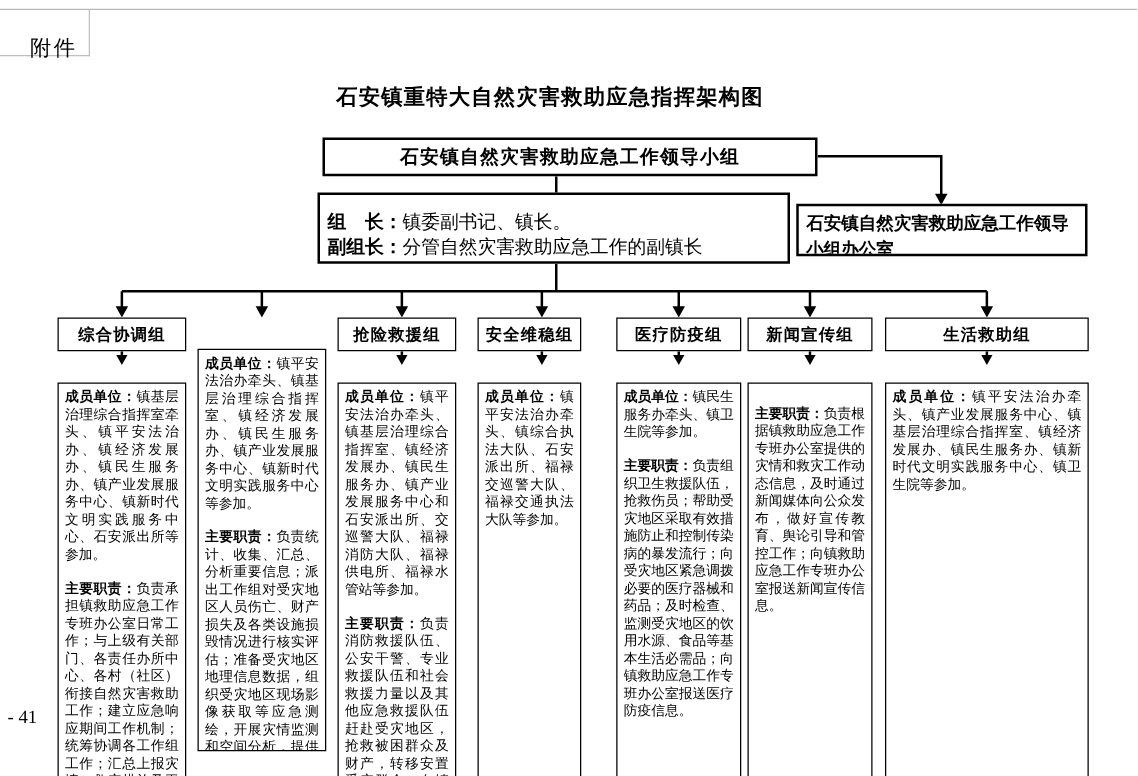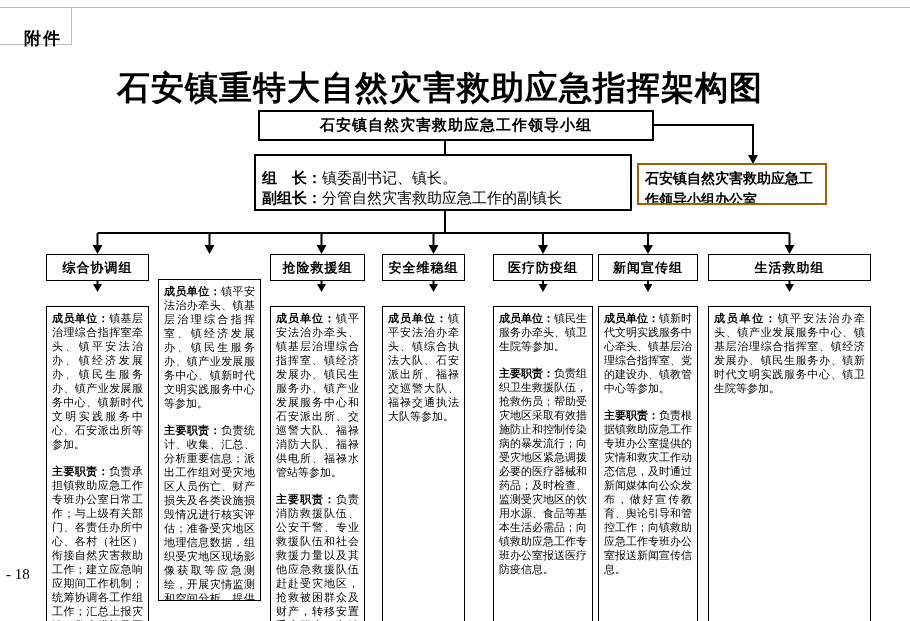--- a/index.html
+++ b/index.html
@@ -17,53 +17,53 @@
     position: absolute; left: 0; top: 7px; width: 910px; height: 0;
     border-top: 1px solid #b8b8b8;
   }
   .corner-cell {
     position: absolute; left: 0; top: 8px; width: 72px; height: 37px;
     border-right: 1px solid #c0c0c0; border-bottom: 1px solid #c0c0c0;
     background: #ffffff;
   }
   .attachment {
     position: absolute; left: 24px; top: 27px;
-    font-size: 17px; font-weight: bold; letter-spacing: 2px;
+    font-size: 17px; font-weight: normal; letter-spacing: 2px;
   }
   .page-number {
     position: absolute; left: 6px; top: 566px;
     font-family: "Liberation Serif", serif;
     font-size: 15px;
   }
   .title {
     position: absolute; left: 0; right: 30px; top: 66px;
     text-align: center;
-    font-size: 33px; font-weight: bold; letter-spacing: 1px;
+    font-size: 17px; font-weight: bold; letter-spacing: 1px;
   }
   
   svg.connectors { position: absolute; left: 0; top: 0; z-index: 1; }
   .box { position: absolute; background: #ffffff; z-index: 2; }
 
   .top-box {
     left: 258px; top: 110px; width: 396px; height: 31px;
     border: 2px solid #000;
     display: flex; align-items: center; justify-content: center;
     font-size: 15px; font-weight: bold; letter-spacing: 1px;
   }
   .leaders-box {
     left: 254px; top: 154px; width: 378px; height: 57px;
     border: 2px solid #000;
     padding: 12px 6px 0 6px;
     font-size: 15px; line-height: 20px;
     overflow: hidden;
   }
   .leaders-box b { font-weight: bold; }
   .office-box {
-    left: 637px; top: 163px; width: 190px; height: 42px;
-    border: 2px solid #a16207;
+    left: 637px; top: 163px; width: 233px; height: 42px;
+    border: 2px solid #000000;
     padding: 3px 6px 0 6px;
     font-size: 14px; font-weight: bold; line-height: 21px;
     overflow: hidden;
   }
   .col { position: absolute; top: 254px; z-index: 2; }
   .ghead {
     height: 27px; border: 1.5px solid #000; background: #fff;
     display: flex; align-items: center; justify-content: center;
     font-size: 13px; font-weight: bold; letter-spacing: 1px;
   }
@@ -81,21 +81,21 @@
 </head>
 <body>
 
 <div id="page">
 
   <div class="top-rule"></div>
   <div class="corner-cell"></div>
 
   <div class="attachment">附件</div>
   <div class="title">石安镇重特大自然灾害救助应急指挥架构图</div>
-  <div class="page-number">- 18</div>
+  <div class="page-number">- 41</div>
 
   <svg class="connectors" width="910" height="621">
     <g stroke="#000" stroke-width="2" fill="none">
 
       <line x1="445" y1="141" x2="445" y2="155"></line>
 
       <polyline points="654,125 753,125 753,156"></polyline>
 
       <line x1="445" y1="211" x2="445" y2="233"></line>
 
@@ -182,21 +182,20 @@
     <div class="ghead">医疗防疫组</div>
     <div class="gbody">
       <p class="members"><b>成员单位：</b><span>镇民生服务办牵头、镇卫生院等参加。</span></p>
       <p class="duties"><b>主要职责：</b><span>负责组织卫生救援队伍，抢救伤员；帮助受灾地区采取有效措施防止和控制传染病的暴发流行；向受灾地区紧急调拨必要的医疗器械和药品；及时检查、监测受灾地区的饮用水源、食品等基本生活必需品；向镇救助应急工作专班办公室报送医疗防疫信息。</span></p>
     </div>
   </div>
 
   <div class="col" style="left:598px;width:100px">
     <div class="ghead">新闻宣传组</div>
     <div class="gbody">
-      <p class="members"><b>成员单位：</b><span>镇新时代文明实践服务中心牵头、镇基层治理综合指挥室、党的建设办、镇教管中心等参加。</span></p>
       <p class="duties"><b>主要职责：</b><span>负责根据镇救助应急工作专班办公室提供的灾情和救灾工作动态信息，及时通过新闻媒体向公众发布，做好宣传教育、舆论引导和管控工作；向镇救助应急工作专班办公室报送新闻宣传信息。</span></p>
     </div>
   </div>
 
   <div class="col" style="left:708px;width:163px">
     <div class="ghead">生活救助组</div>
     <div class="gbody">
       <p class="members"><b>成员单位：</b><span>镇平安法治办牵头、镇产业发展服务中心、镇基层治理综合指挥室、镇经济发展办、镇民生服务办、镇新时代文明实践服务中心、镇卫生院等参加。</span></p>
     </div>
   </div>

